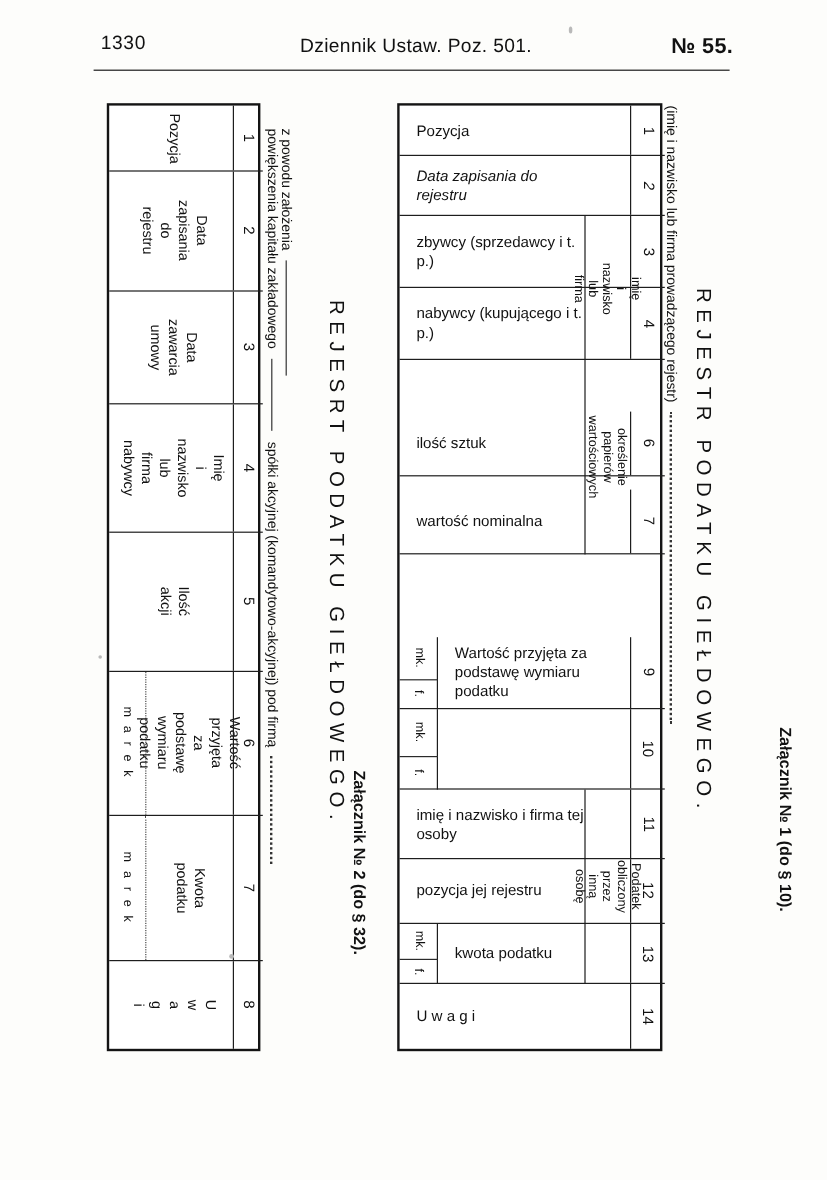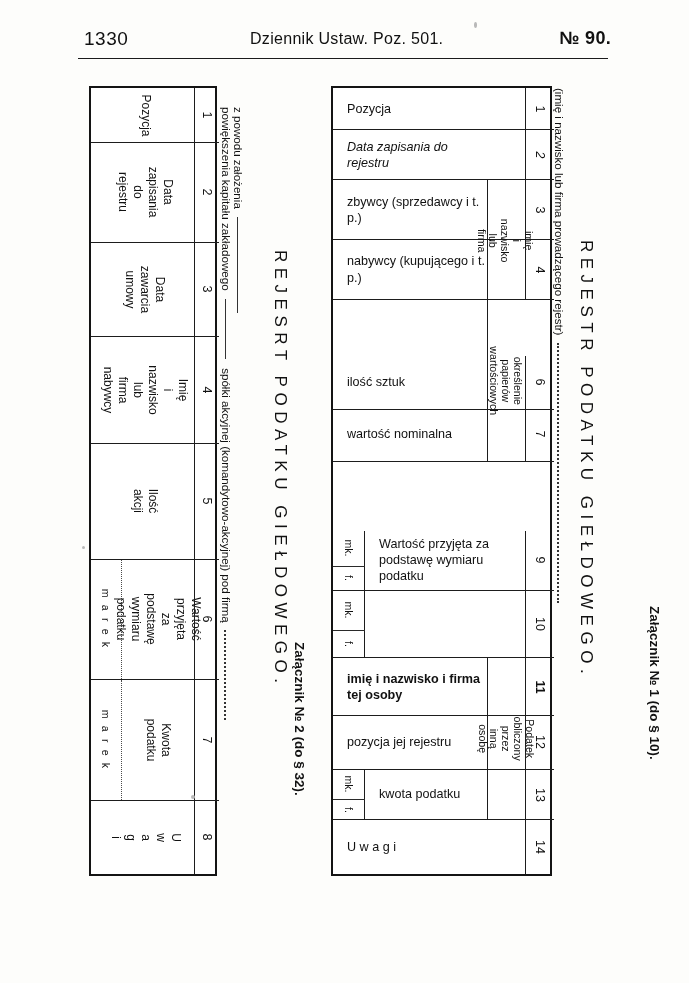--- a/index.html
+++ b/index.html
@@ -8,21 +8,21 @@
     background:#fdfdfb;
     font-family:"Liberation Sans", sans-serif;
     color:#111;
     position:relative;
     overflow:hidden;
   }
   .page{position:absolute;inset:0;}
 
   
   .pagehead{position:absolute;left:0;top:28px;width:689px;height:28px;}
-  .ph-folio{position:absolute;left:84px;top:0;font-size:19px;letter-spacing:.5px;}
+  .ph-folio{position:absolute;left:84px;top:0;font-size:16px;letter-spacing:.5px;}
   .ph-title{position:absolute;left:250px;top:2px;font-size:16px;letter-spacing:.3px;}
   .ph-nr{position:absolute;right:78px;top:0;font-size:18px;font-weight:bold;letter-spacing:.3px;}
   .ph-rule{position:absolute;left:78px;top:30px;width:530px;height:0;border-top:1.6px solid #1b1b1b;}
 
   
   .vt{position:absolute;transform-origin:0 0;white-space:nowrap;}
   .vt.cw{transform:rotate(90deg);} 
 
   
   .tblR{position:absolute;left:331px;top:86px;width:221px;height:790px;
@@ -72,21 +72,21 @@
   .speck{position:absolute;background:#b9b9b9;border-radius:50%;}
 </style>
 </head>
 <body>
 
 <div class="page">
 
   <div class="pagehead">
     <div class="ph-folio">1330</div>
     <div class="ph-title">Dziennik Ustaw. Poz. 501.</div>
-    <div class="ph-nr">№ 90.</div>
+    <div class="ph-nr">№ 55.</div>
     <div class="ph-rule"></div>
   </div>
 
   <div class="tblR" id="tableRight">
       <div class="row" style="top: 0px; height: 42.3824px;">
         <div class="rlabel">Pozycja</div>
         <div class="rnum">
           <span>1</span>
         </div>
       </div>
@@ -101,21 +101,21 @@
         <div class="rnum">
           <span>3</span>
         </div>
       </div>
       <div class="row" style="top: 152.191px; height: 59.7206px;">
         <div class="rlabel">nabywcy (kupującego i t. p.)</div>
         <div class="rnum">
           <span>4</span>
         </div>
       </div>
-      <div class="row" style="top: 268px; height: 53.9412px;">
+      <div class="row" style="top: 255px; height: 53.9412px;">
         <div class="rlabel">ilość sztuk</div>
         <div class="rnum">
           <span>6</span>
         </div>
       </div>
       <div class="row" style="top: 319.794px; height: 53.9412px;">
         <div class="rlabel">wartość nominalna</div>
         <div class="rnum">
           <span>7</span>
         </div>
@@ -140,21 +140,21 @@
             <span>mk.</span>
           </div>
           <div class="f">
             <span>f.</span>
           </div>
         </div>
         <div class="rnum">
           <span>10</span>
         </div>
       </div>
-      <div class="row" style="top: 570.235px; height: 57.7941px; font-weight: bold;">
+      <div class="row" style="top: 570.235px; height: 57.7941px;">
         <div class="rlabel">imię i nazwisko i firma tej osoby</div>
         <div class="rnum">
           <span>11</span>
         </div>
       </div>
       <div class="row" style="top: 628.029px; height: 53.9412px;">
         <div class="rlabel">pozycja jej rejestru</div>
         <div class="rnum">
           <span>12</span>
         </div>

